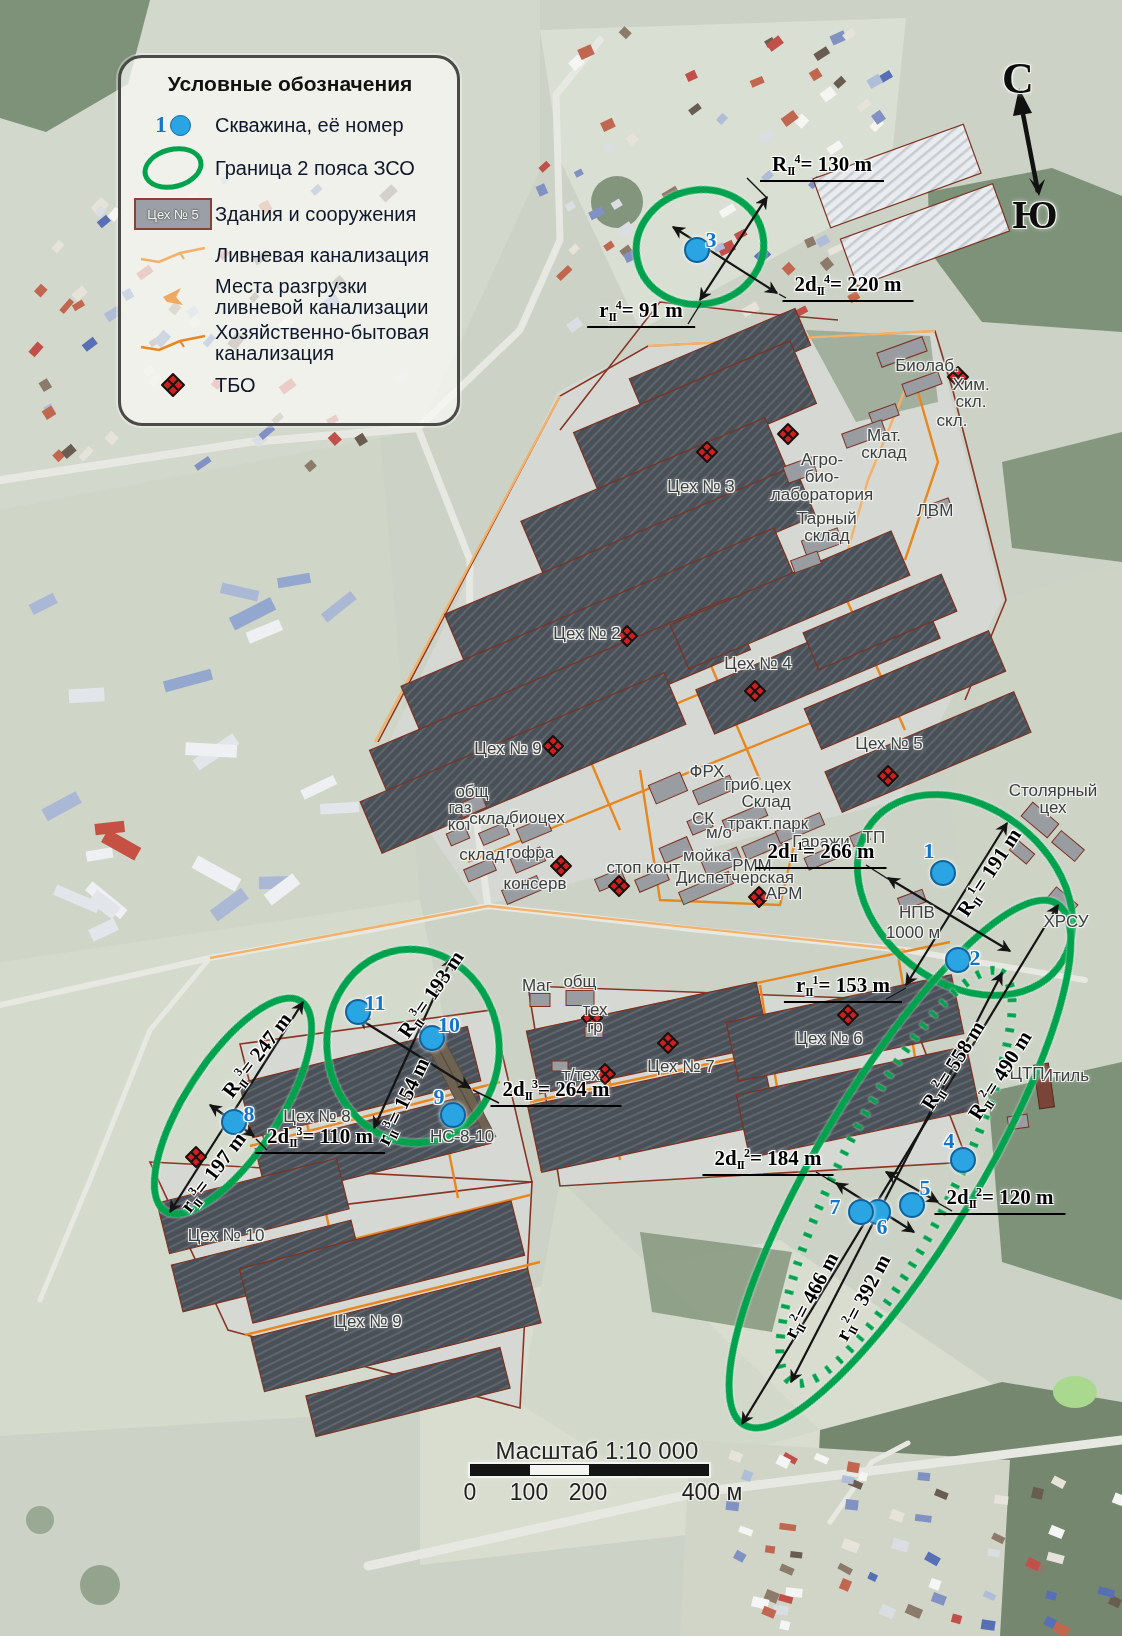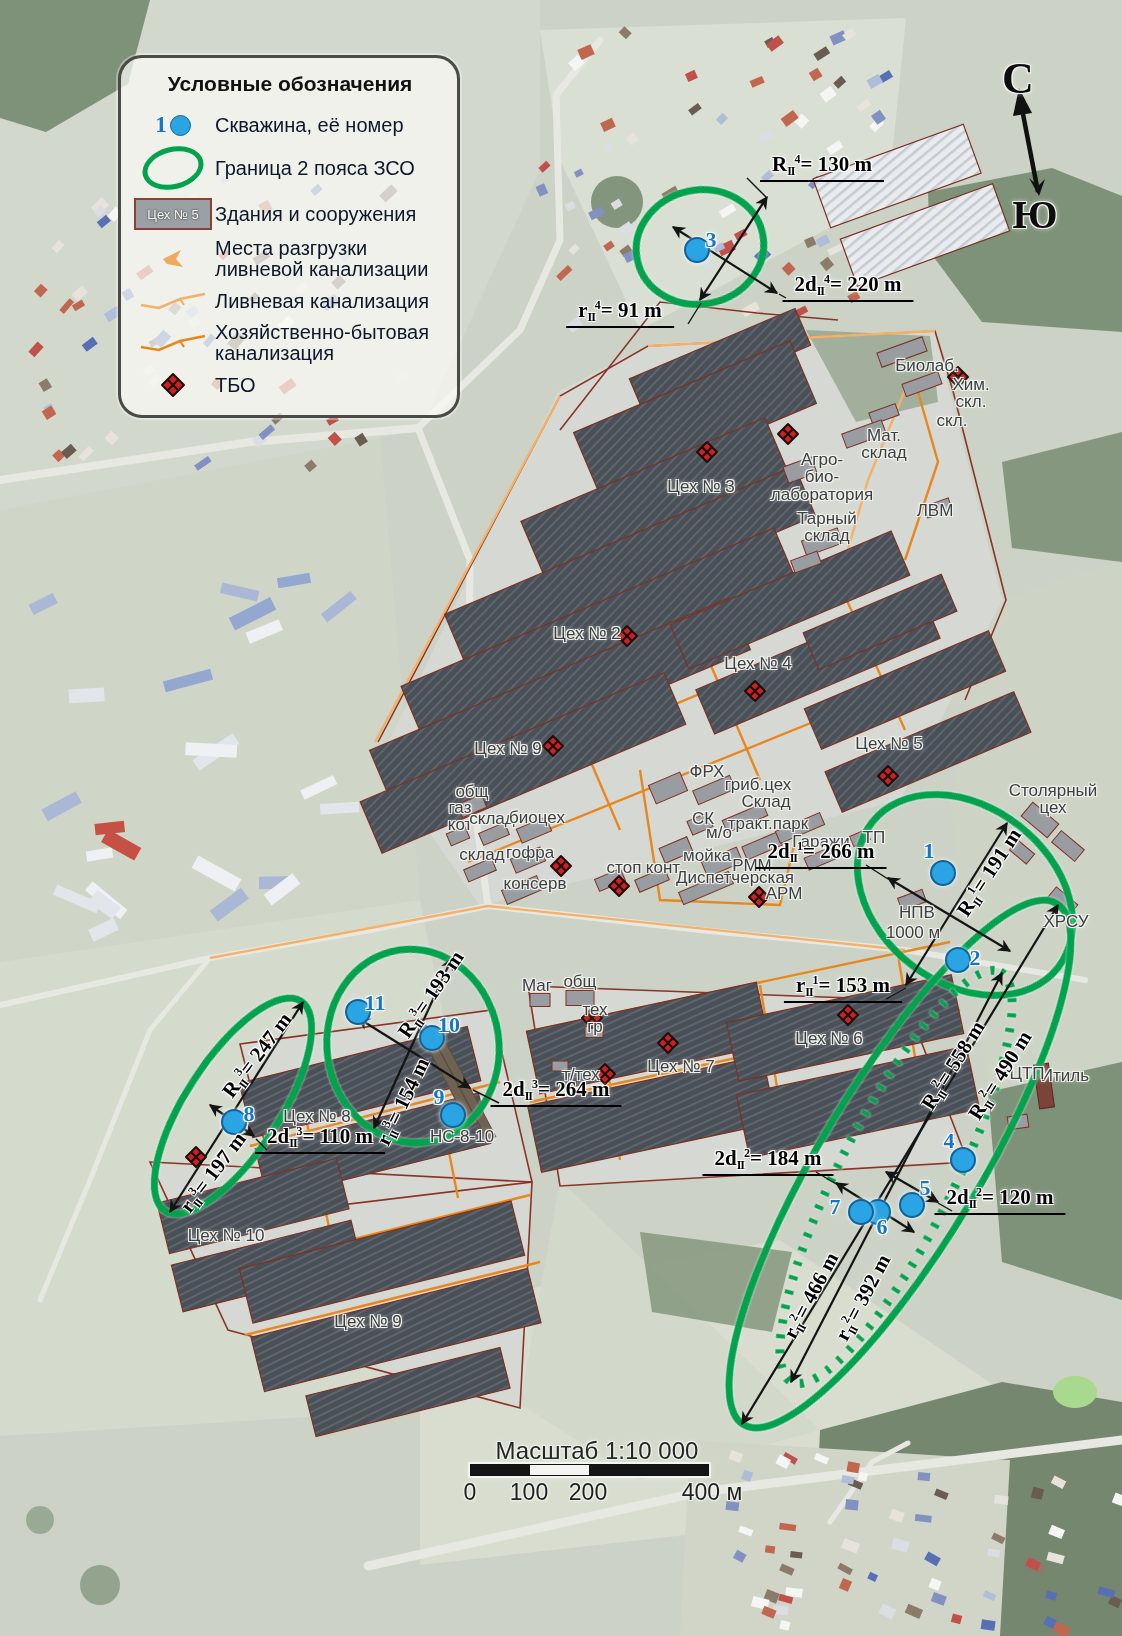--- a/index.html
+++ b/index.html
@@ -29,21 +29,21 @@
   .meas .sub{font-size:12px;vertical-align:-4px;letter-spacing:-1px;}
   .meas .sup{font-size:12px;vertical-align:8px;}
   .well{position:absolute;width:22px;height:22px;border-radius:50%;background:#2aa4e2;
         border:2px solid #0e639c;transform:translate(-50%,-50%);
         box-shadow:0 0 4px rgba(255,255,255,.95);}
   .wnum{position:absolute;font-family:"Liberation Serif",serif;font-weight:bold;font-size:22px;
         color:#1576c8;transform:translate(-50%,-50%);
         text-shadow:-1px -1px 0 #fff,1px -1px 0 #fff,-1px 1px 0 #fff,1px 1px 0 #fff,0 0 4px #fff;}
   
   #legend{position:absolute;left:118px;top:55px;width:318px;border:3px solid #4a4a46;
-          border-radius:24px;background:rgba(248,249,244,.74);padding:14px 8px 11px 10px;
+          border-radius:24px;background:rgba(248,249,244,.74);padding:14px 8px 19px 10px;
           box-shadow:0 0 0 2px rgba(255,255,255,.35);}
   .lg-title{font-size:21px;font-weight:bold;text-align:center;color:#111;margin-bottom:10px;}
   .lg-row{display:flex;align-items:center;min-height:38px;}
   .lg-sym{flex:0 0 84px;display:flex;justify-content:center;align-items:center;}
   .lg-txt{font-size:20px;color:#0f172a;line-height:1.05;white-space:pre-line;}
   .lg-wellnum{font-family:"Liberation Serif",serif;font-weight:bold;font-size:23px;color:#1576c8;margin-right:3px;}
   .lg-welldot{width:19px;height:19px;border-radius:50%;background:#2aa4e2;border:1px solid #0e639c;display:inline-block;}
   .lg-ellipse{width:52px;height:32px;border:5px solid #00a24d;border-radius:50%;transform:rotate(-14deg);}
   .lg-bld{width:74px;height:28px;background:#9aa0a5;border:2px solid #8a4034;display:flex;
           align-items:center;justify-content:center;font-size:13px;color:#f4f4f4;
@@ -632,21 +632,21 @@
       <div class="well" style="left: 234px; top: 1122px;"></div>
       <div class="wnum" style="left: 249px; top: 1114px;">8</div>
       <div class="well" style="left: 453px; top: 1115px;"></div>
       <div class="wnum" style="left: 439px; top: 1097px;">9</div>
       <div class="well" style="left: 432px; top: 1038px;"></div>
       <div class="wnum" style="left: 449px; top: 1025px;">10</div>
       <div class="well" style="left: 358px; top: 1012px;"></div>
       <div class="wnum" style="left: 375px; top: 1003px;">11</div>
       <div class="meas ul" style="left: 822px; top: 167px; text-align: center; --r: 0deg;"><span>R</span><span class="sub">II</span><span class="sup">4</span><span>= 130 m</span></div>
       <div class="meas ul" style="left: 848px; top: 287px; --r: 0deg;"><span>2d</span><span class="sub">II</span><span class="sup">4</span><span>= 220 m</span></div>
-      <div class="meas ul" style="left: 620px; top: 313px; --r: 0deg;"><span>r</span><span class="sub">II</span><span class="sup">4</span><span>= 91 m</span></div>
+      <div class="meas ul" style="left: 641px; top: 313px; --r: 0deg;"><span>r</span><span class="sub">II</span><span class="sup">4</span><span>= 91 m</span></div>
       <div class="meas ul" style="left: 821px; top: 854px; --r: 0deg;"><span>2d</span><span class="sub">II</span><span class="sup">1</span><span>= 266 m</span></div>
       <div class="meas" style="left: 990px; top: 873px; --r: -57deg;"><span>R</span><span class="sub">II</span><span class="sup">1</span><span>= 191 m</span></div>
       <div class="meas ul" style="left: 843px; top: 988px; --r: 0deg;"><span>r</span><span class="sub">II</span><span class="sup">1</span><span>= 153 m</span></div>
       <div class="meas ul" style="left: 768px; top: 1161px; --r: 0deg;"><span>2d</span><span class="sub">II</span><span class="sup">2</span><span>= 184 m</span></div>
       <div class="meas ul" style="left: 1000px; top: 1200px; --r: 0deg;"><span>2d</span><span class="sub">II</span><span class="sup">2</span><span>= 120 m</span></div>
       <div class="meas" style="left: 954px; top: 1066px; --r: -58deg;"><span>R</span><span class="sub">II</span><span class="sup">2</span><span>= 558 m</span></div>
       <div class="meas" style="left: 1001px; top: 1076px; --r: -58deg;"><span>R</span><span class="sub">II</span><span class="sup">2</span><span>= 490 m</span></div>
       <div class="meas" style="left: 812px; top: 1296px; --r: -62deg;"><span>r</span><span class="sub">II</span><span class="sup">2</span><span>= 466 m</span></div>
       <div class="meas" style="left: 864px; top: 1298px; --r: -62deg;"><span>r</span><span class="sub">II</span><span class="sup">2</span><span>= 392 m</span></div>
       <div class="meas" style="left: 258px; top: 1056px; --r: -53deg;"><span>R</span><span class="sub">II</span><span class="sup">3</span><span>= 247 m</span></div>
@@ -671,37 +671,37 @@
           <span class="lg-ellipse"></span>
         </span>
       <span class="lg-txt">Граница 2 пояса ЗСО</span>
     </div>
     <div class="lg-row" style="min-height:44px">
       <span class="lg-sym">
         <span class="lg-bld">Цех № 5</span>
       </span>
       <span class="lg-txt">Здания и сооружения</span>
     </div>
+    <div class="lg-row">
+      <span class="lg-sym">
+        <svg width="70" height="22">
+            <polyline points="3,15 21,18 42,9 67,4" fill="none" stroke="#f3b169" stroke-width="2.6"></polyline>
+            <line x1="42" y1="9" x2="46" y2="15" stroke="#f3b169" stroke-width="2.2"></line>
+          </svg>
+      </span>
+      <span class="lg-txt">Ливневая канализация</span>
+    </div>
     <div class="lg-row" style="min-height:46px">
       <span class="lg-sym">
         <svg width="28" height="24">
             <polygon points="4,12 22,3 17,12 24,20 8,17" fill="#f0a95f"></polygon>
           </svg>
       </span>
       <span class="lg-txt">Места разгрузки
 ливневой канализации</span>
-    </div>
-    <div class="lg-row">
-      <span class="lg-sym">
-        <svg width="70" height="22">
-            <polyline points="3,15 21,18 42,9 67,4" fill="none" stroke="#f3b169" stroke-width="2.6"></polyline>
-            <line x1="42" y1="9" x2="46" y2="15" stroke="#f3b169" stroke-width="2.2"></line>
-          </svg>
-      </span>
-      <span class="lg-txt">Ливневая канализация</span>
     </div>
     <div class="lg-row" style="min-height:46px">
       <span class="lg-sym">
         <svg width="70" height="22">
             <polyline points="3,15 21,18 42,9 67,4" fill="none" stroke="#e8871e" stroke-width="2.6"></polyline>
             <line x1="42" y1="9" x2="46" y2="15" stroke="#e8871e" stroke-width="2.2"></line>
           </svg>
       </span>
       <span class="lg-txt">Хозяйственно-бытовая
 канализация</span>

